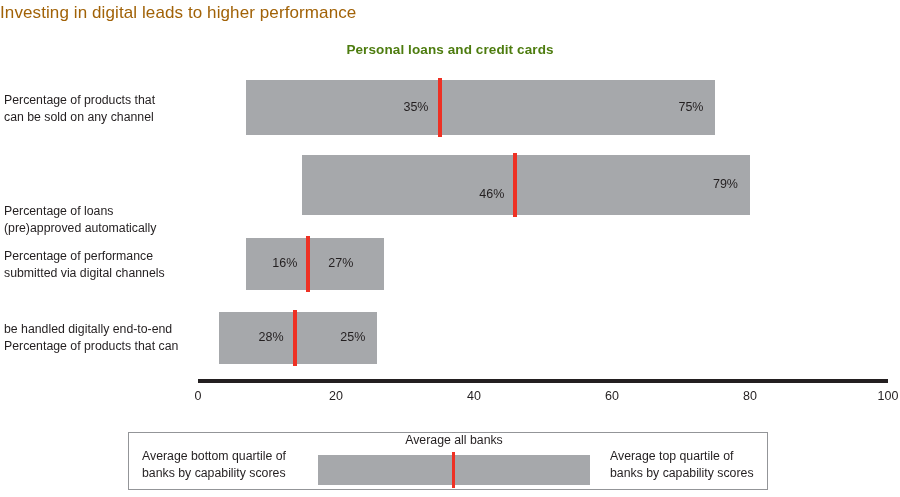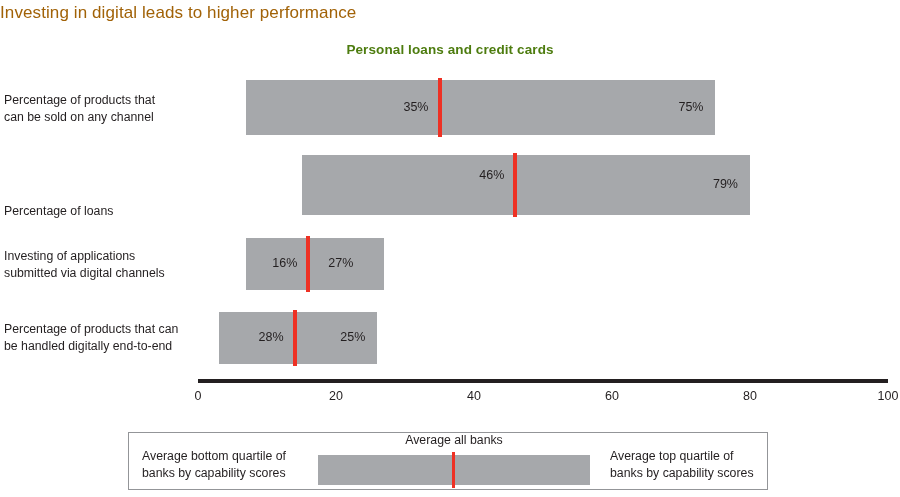--- a/index.html
+++ b/index.html
@@ -154,38 +154,39 @@
       <div>Percentage of products that</div>
       <div>can be sold on any channel</div>
     </div>
     <div class="bar" id="bar1" style="left: 246.3px; width: 469.2px; top: 80px; height: 55px;"></div>
     <div class="marker" id="marker1" style="left: 437.5px; top: 78px; height: 59px;"></div>
     <div class="val" id="val1m" style="top: 99.5px; left: 394.5px; width: 34px; text-align: right;">35%</div>
     <div class="val" id="val1e" style="top: 99.5px; left: 659.5px; width: 44px; text-align: right;">75%</div>
 
     <div class="cat-label" style="top:183px;margin-top:20px;">
       <div>Percentage of loans</div>
+      <div>(pre)approved automatically</div>
     </div>
     <div class="bar" id="bar2" style="left: 301.5px; width: 448.5px; top: 155px; height: 60px;"></div>
     <div class="marker" id="marker2" style="left: 513.4px; top: 153px; height: 64px;"></div>
-    <div class="val" id="val2m" style="top: 168px; left: 470.4px; width: 34px; text-align: right;">46%</div>
+    <div class="val" id="val2m" style="top: 187px; left: 470.4px; width: 34px; text-align: right;">46%</div>
     <div class="val" id="val2e" style="top: 177px; left: 694px; width: 44px; text-align: right;">79%</div>
 
     <div class="cat-label" style="top:248px;">
-      <div>Investing of applications</div>
+      <div>Percentage of performance</div>
       <div>submitted via digital channels</div>
     </div>
     <div class="bar short" id="bar3" style="left: 246.3px; width: 138px; top: 238px; height: 52px;"></div>
     <div class="marker" id="marker3" style="left: 306.4px; top: 236px; height: 56px;"></div>
     <div class="val" id="val3m" style="top: 256px; left: 263.4px; width: 34px; text-align: right;">16%</div>
     <div class="val" id="val3e" style="top: 256px; left: 328.3px; width: 44px; text-align: left;">27%</div>
 
     <div class="cat-label" style="top:321px;">
+      <div>be handled digitally end-to-end</div>
       <div>Percentage of products that can</div>
-      <div>be handled digitally end-to-end</div>
     </div>
     <div class="bar short" id="bar4" style="left: 218.7px; width: 158.7px; top: 312px; height: 52px;"></div>
     <div class="marker" id="marker4" style="left: 292.6px; top: 310px; height: 56px;"></div>
     <div class="val" id="val4m" style="top: 330px; left: 249.6px; width: 34px; text-align: right;">28%</div>
     <div class="val" id="val4e" style="top: 330px; left: 321.4px; width: 44px; text-align: right;">25%</div>
 
     <div class="axis-line" id="axisline" style="left: 198px; width: 690px; top: 379px;"></div>
     <div class="tick-label" id="tick0" style="left: 178px; top: 389px;">0</div>
     <div class="tick-label" id="tick1" style="left: 316px; top: 389px;">20</div>
     <div class="tick-label" id="tick2" style="left: 454px; top: 389px;">40</div>

